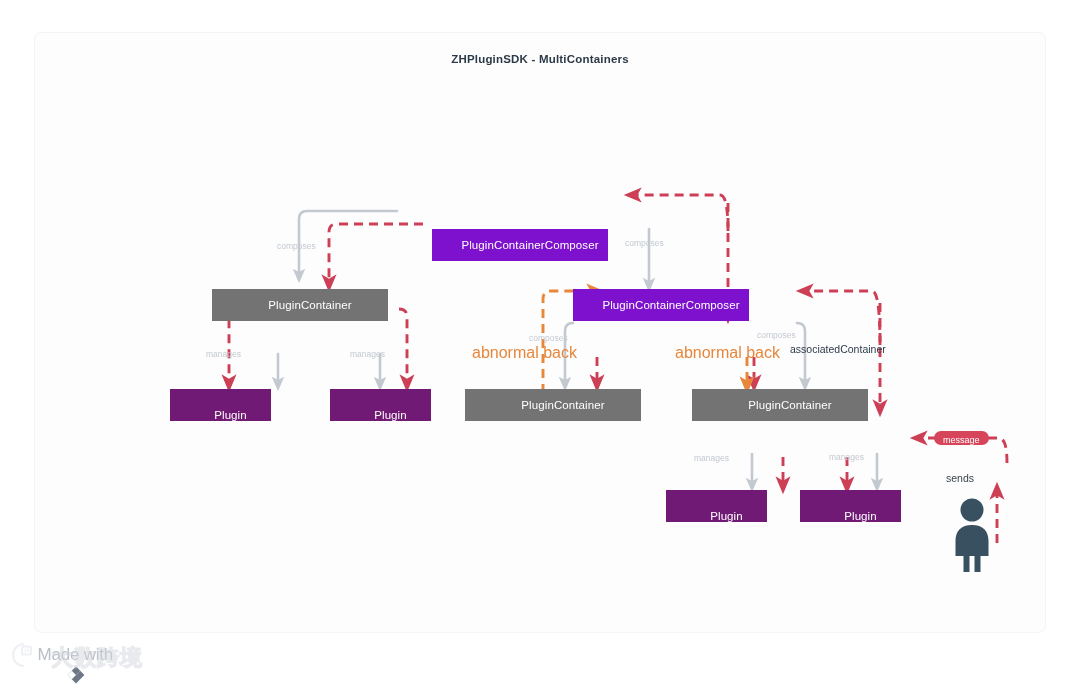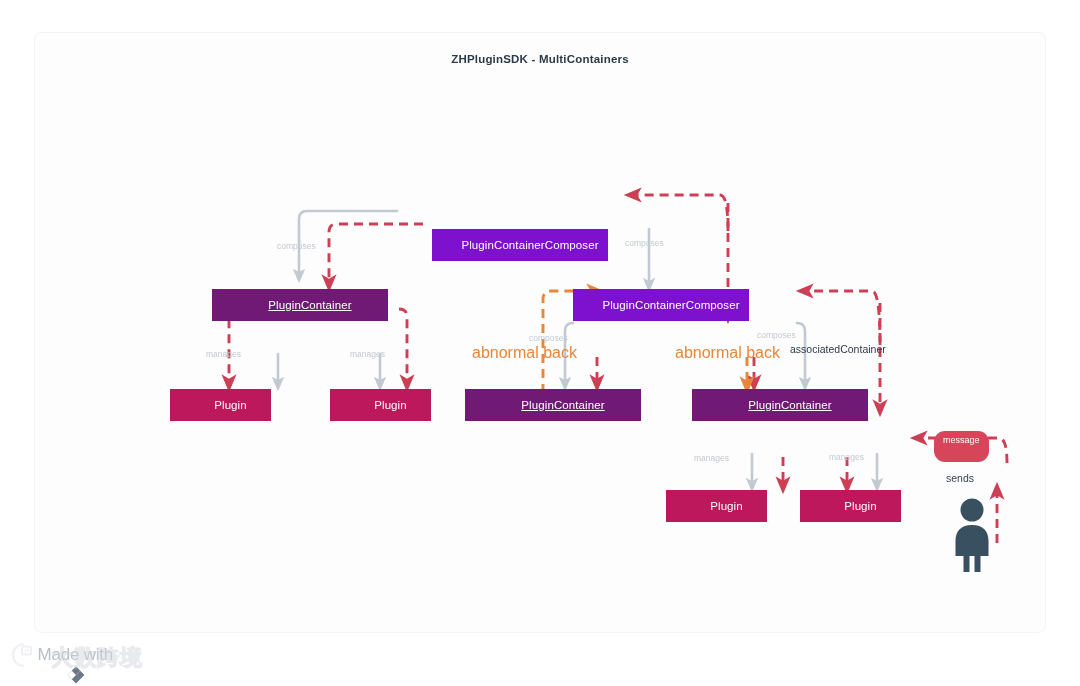--- a/index.html
+++ b/index.html
@@ -39,22 +39,22 @@
     justify-content: center;
     border-radius: 0;
     color: #ffffff;
     font-size: 11.5px;
     letter-spacing: 0.1px;
     box-sizing: border-box;
     z-index: 6;
     padding-left: 20px;
   }
   .node.purple { background: #7d11cd; }
-  .node.blue   { background: #701a75; text-decoration: underline; }
-  .node.teal   { background: #be185d; }
+  .node.blue   { background: #737373; }
+  .node.teal   { background: #701a75; align-items: flex-end; }
 
   
   .elabel {
     position: absolute;
     font-size: 8.5px;
     color: #c3c9d0;
     white-space: nowrap;
     z-index: 7;
   }
   .elabel.orange { color: #e8863a; font-size: 16px; }
@@ -64,21 +64,21 @@
   
   #wires { position: absolute; left: 0; top: 0; width: 1010px; height: 599px; z-index: 4; }
 
   
   #message-pill {
     position: absolute;
     background: #d6455a;
     color: #fff;
     border-radius: 11px;
     font-size: 9px;
-    padding: 4px 9px 17px;
+    padding: 4px 9px 0;
     z-index: 8;
     white-space: nowrap;
   }
 
   #actor { position: absolute; z-index: 8; }
 
   
   #footer {
     position: absolute;
     left: 26px; top: 645px;

